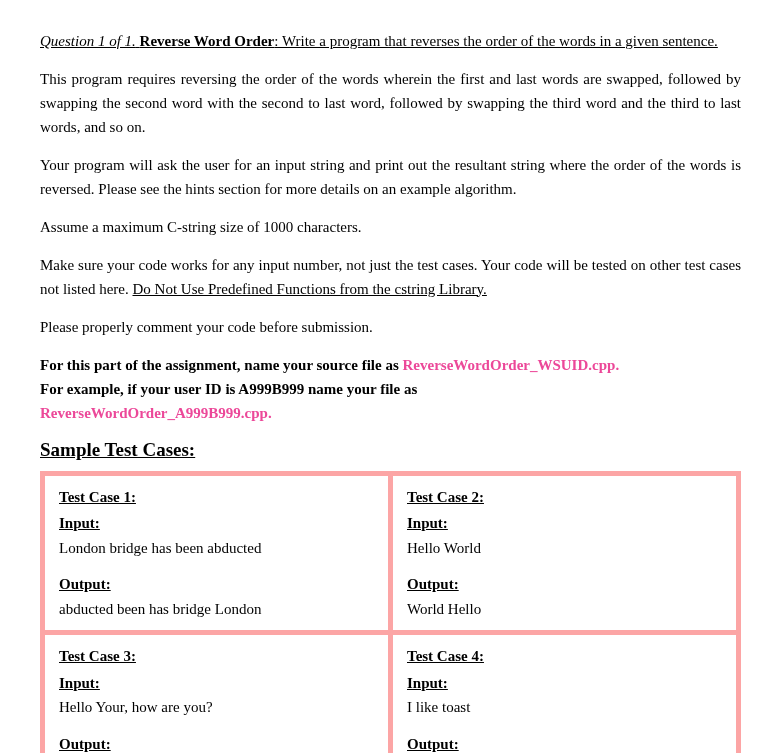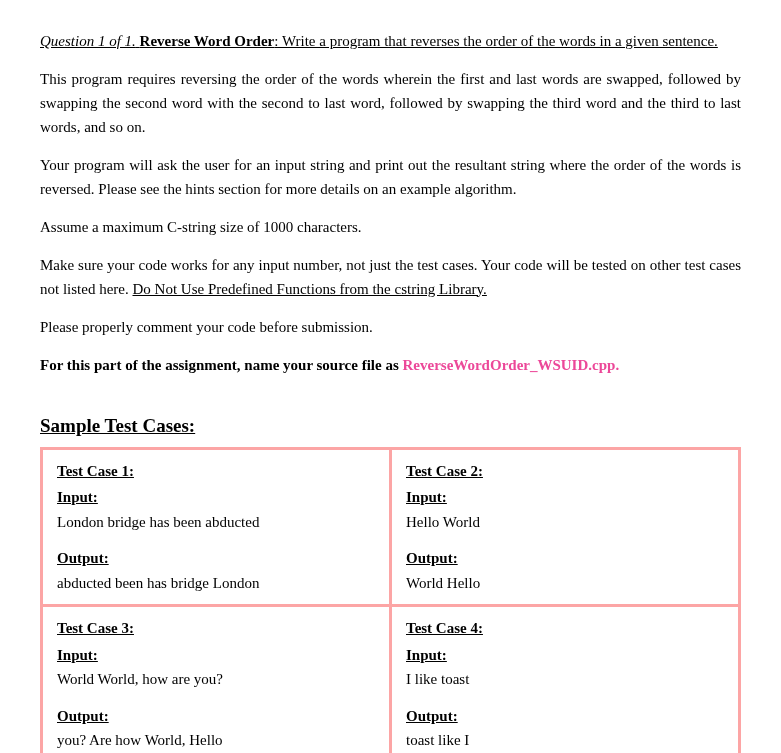--- a/index.html
+++ b/index.html
@@ -53,21 +53,21 @@
       font-size: 19px;
     }
 
     .test-table {
       width: 100%;
       border-collapse: collapse;
       margin-top: 4px;
     }
 
     .test-table td {
-      border: 3px solid #fca5a5;
+      border: 5px solid #fca5a5;
       padding: 10px 14px;
       vertical-align: top;
       width: 50%;
     }
 
     .test-case-label {
       font-weight: bold;
       text-decoration: underline;
       display: block;
       margin-bottom: 4px;
@@ -108,21 +108,22 @@
 
 <p class="paragraph">
   <span>Make sure your code works for any input number, not just the test cases. Your code will be tested on other test cases not listed here.</span>
   <span class="underline-italic">Do Not Use Predefined Functions from the cstring Library.</span>
 </p>
 
 <p class="paragraph">Please properly comment your code before submission.</p>
 
 <p class="paragraph bold">
   <span>For this part of the assignment, name your source file as </span><span class="bold-red">ReverseWordOrder_WSUID.cpp.</span><br>
-  <br>
+  <span>For example, if your user ID is A999B999 name your file as</span><br>
+  <span class="bold-red">ReverseWordOrder_A999B999.cpp.</span>
 </p>
 
 <p class="sample-heading">Sample Test Cases:</p>
 
 <table class="test-table">
   <tbody>
     <tr>
       <td>
         <div class="cell-content">
           <span class="test-case-label">Test Case 1:</span>
@@ -140,21 +141,21 @@
           <span class="output-label">Output:</span>
           <span>World Hello</span>
         </div>
       </td>
     </tr>
     <tr>
       <td>
         <div class="cell-content">
           <span class="test-case-label">Test Case 3:</span>
           <span class="input-label">Input:</span>
-          <span>World World, how are you?</span>
+          <span>Hello Your, how are you?</span>
           <span class="output-label">Output:</span>
           <span>you? Are how World, Hello</span>
         </div>
       </td>
       <td>
         <div class="cell-content">
           <span class="test-case-label">Test Case 4:</span>
           <span class="input-label">Input:</span>
           <span>I like toast</span>
           <span class="output-label">Output:</span>

